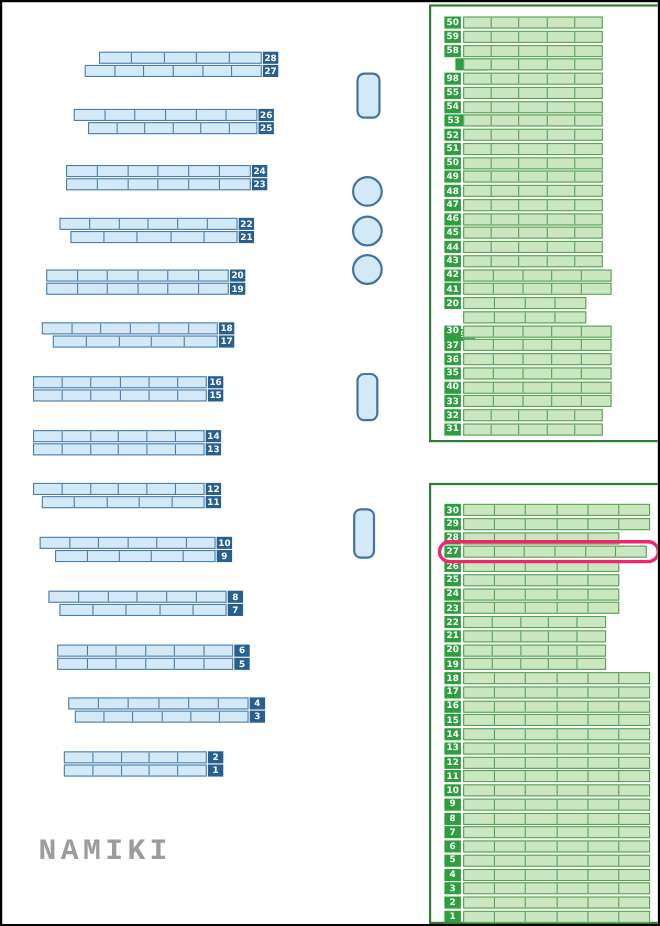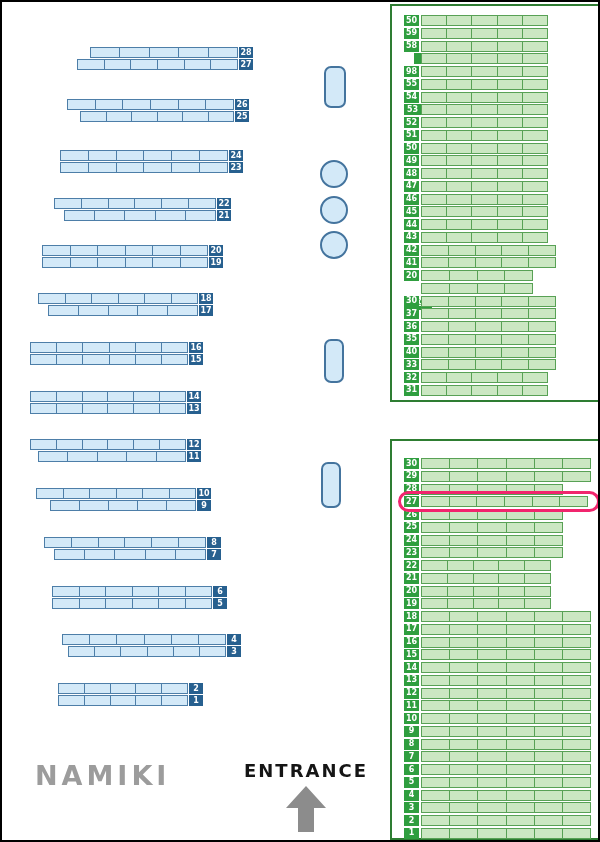--- a/index.html
+++ b/index.html
@@ -47,28 +47,22 @@
                    font-weight:bold; color:#9c9c9c; letter-spacing:4px; line-height:37px; }
 </style>
 </head>
 <body>
 
 <div id="map">
   <div class="panel" id="panel-top"></div>
   <div class="panel" id="panel-bottom"></div>
   <div id="highlight-ring" style="border-color: rgb(241, 37, 109);"></div>
 
-  <div id="entrance">
-    <div id="entrance-text">ENTRANCE</div>
-    <svg id="entrance-arrow" width="40" height="46" viewBox="0 0 40 46">
-      <polygon points="20,0 40,22 28,22 28,46 12,46 12,22 0,22" fill="#8c8c8c"></polygon>
-    </svg>
-  </div>
-
-  <div id="library-title" style="color: rgb(156, 156, 156);">
+
+  <div id="library-title" style="color: rgb(156, 156, 156); font-family: Liberation Mono, monospace;">
     <div>NAMIKI</div>
   </div>
 <div class="shelf blue" style="left: 88px; top: 45px; width: 148px;">
       <span class="cell"></span>
       <span class="cell"></span>
       <span class="cell"></span>
       <span class="cell"></span>
       <span class="cell"></span>
     </div>
     <div class="badge blue" style="left: 237px; top: 45px; width: 14px;">28</div>

